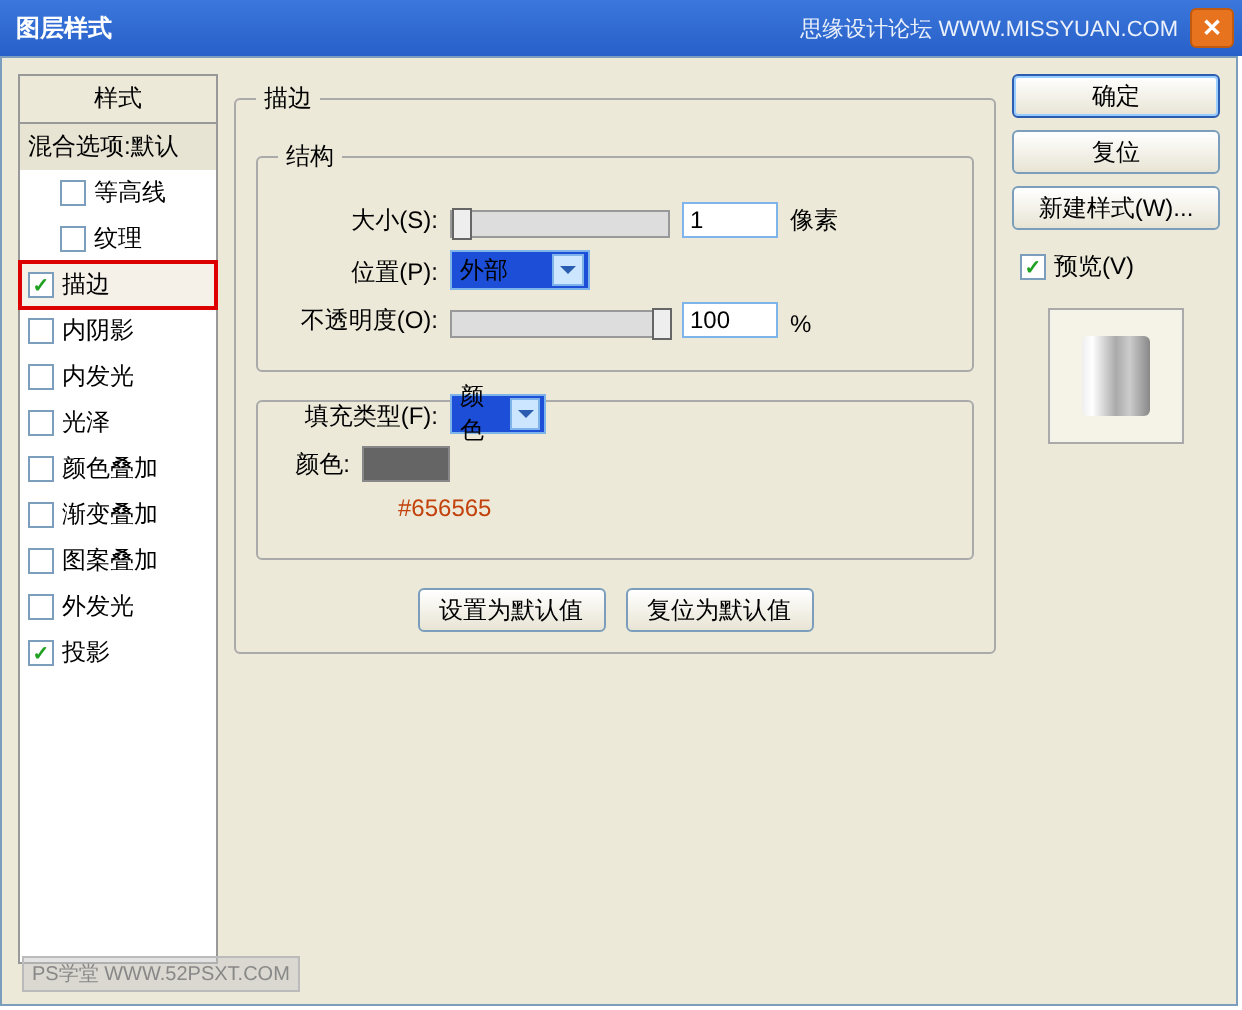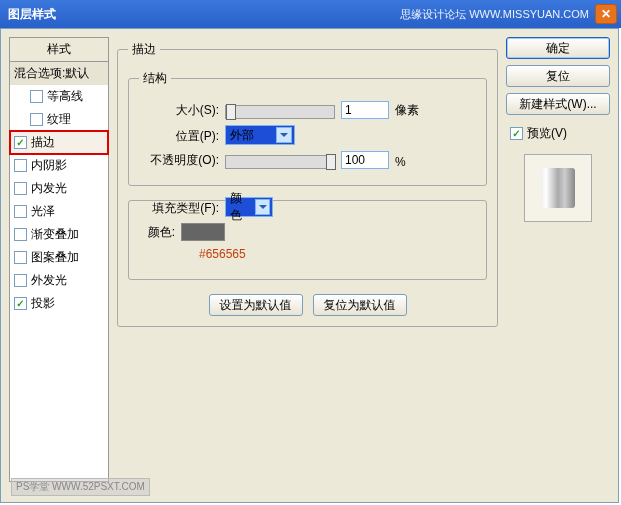--- a/index.html
+++ b/index.html
@@ -74,20 +74,24 @@
           <span class="cb"></span>
           <span>内阴影</span>
         </div>
         <div class="styles-item">
           <span class="cb"></span>
           <span>内发光</span>
         </div>
         <div class="styles-item">
           <span class="cb"></span>
           <span>光泽</span>
+        </div>
+        <div class="styles-item">
+          <span class="cb"></span>
+          <span>颜色叠加</span>
         </div>
         <div class="styles-item">
           <span class="cb"></span>
           <span>渐变叠加</span>
         </div>
         <div class="styles-item">
           <span class="cb"></span>
           <span>图案叠加</span>
         </div>
         <div class="styles-item">

